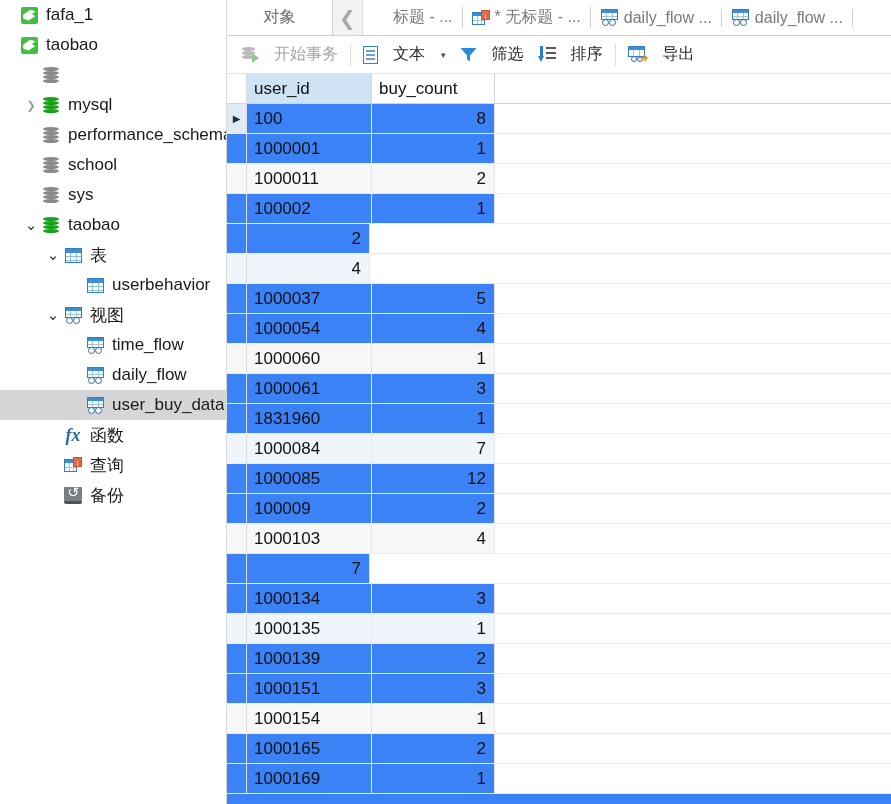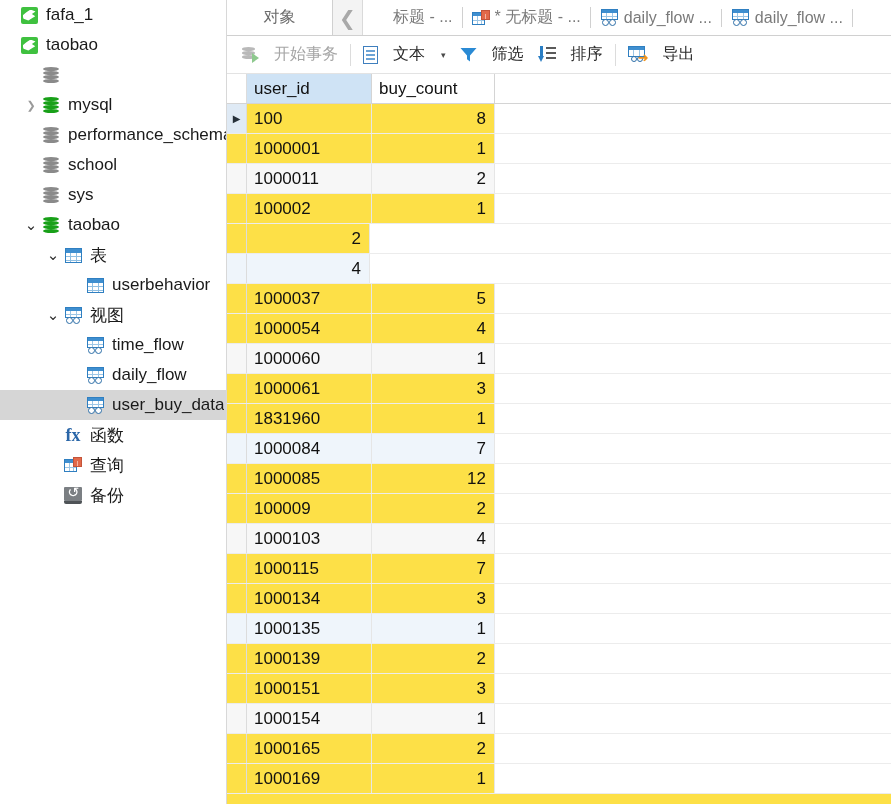--- a/index.html
+++ b/index.html
@@ -101,21 +101,21 @@
   }
   .ico-view .g1, .ico-view .g2 {
     position:absolute; bottom:0; width:7px; height:7px;
     border:1.5px solid #2c6ea8; border-radius:50%; background:#fff;
   }
   .ico-view .g1 { left:2px; }
   .ico-view .g2 { left:9px; }
 
   .ico-fx {
     font-family:"Liberation Serif", "DejaVu Serif", serif;
-    font-weight: 700;
+    font-style: italic; font-weight: 700;
     color:#2a66a8; font-size:18px; line-height:1;
   }
   .ico-query { width:18px; height:16px; position:relative; display:block; }
   .ico-query .q1 {
     position:absolute; left:0; top:2px; width:13px; height:13px;
     background:#fff; border:1px solid #2f7fc1;
   }
   .ico-query .q1::before{
     content:""; position:absolute; left:0; top:0; right:0; height:3px; background:#3f8fd0;
   }
@@ -145,21 +145,21 @@
     text-align:center; color:#ffffff; font-size:14px; line-height:17px;
   }
   .ico-backup .bs {
     position:absolute; left:0; bottom:0; width:18px; height:3px;
     background:#4f5357; border-radius:0 0 2px 2px;
   }
 
   
   #main {
     flex: 1 1 auto; height:804px; position:relative;
-    background:#fde047; overflow:hidden;
+    background:#3b82f6; overflow:hidden;
   }
   
   #tabstrip {
     height: 36px; display:flex; align-items:stretch;
     border-bottom:1px solid #d0d0d0;
     background:#ffffff;
   }
   .obj-tab {
     width: 106px; flex:0 0 106px;
     display:flex; align-items:center; justify-content:center;
@@ -695,21 +695,20 @@
             <div class="g-blank"></div>
           </div>
           <div class="grow alt">
             <div class="g-gutter"></div>
             <div class="g-cell c0">1000103</div>
             <div class="g-cell c1">4</div>
             <div class="g-blank"></div>
           </div>
           <div class="grow">
             <div class="g-gutter"></div>
-            <div class="g-cell c0">1000115</div>
             <div class="g-cell c1">7</div>
             <div class="g-blank"></div>
           </div>
           <div class="grow">
             <div class="g-gutter"></div>
             <div class="g-cell c0">1000134</div>
             <div class="g-cell c1">3</div>
             <div class="g-blank"></div>
           </div>
           <div class="grow blue">

